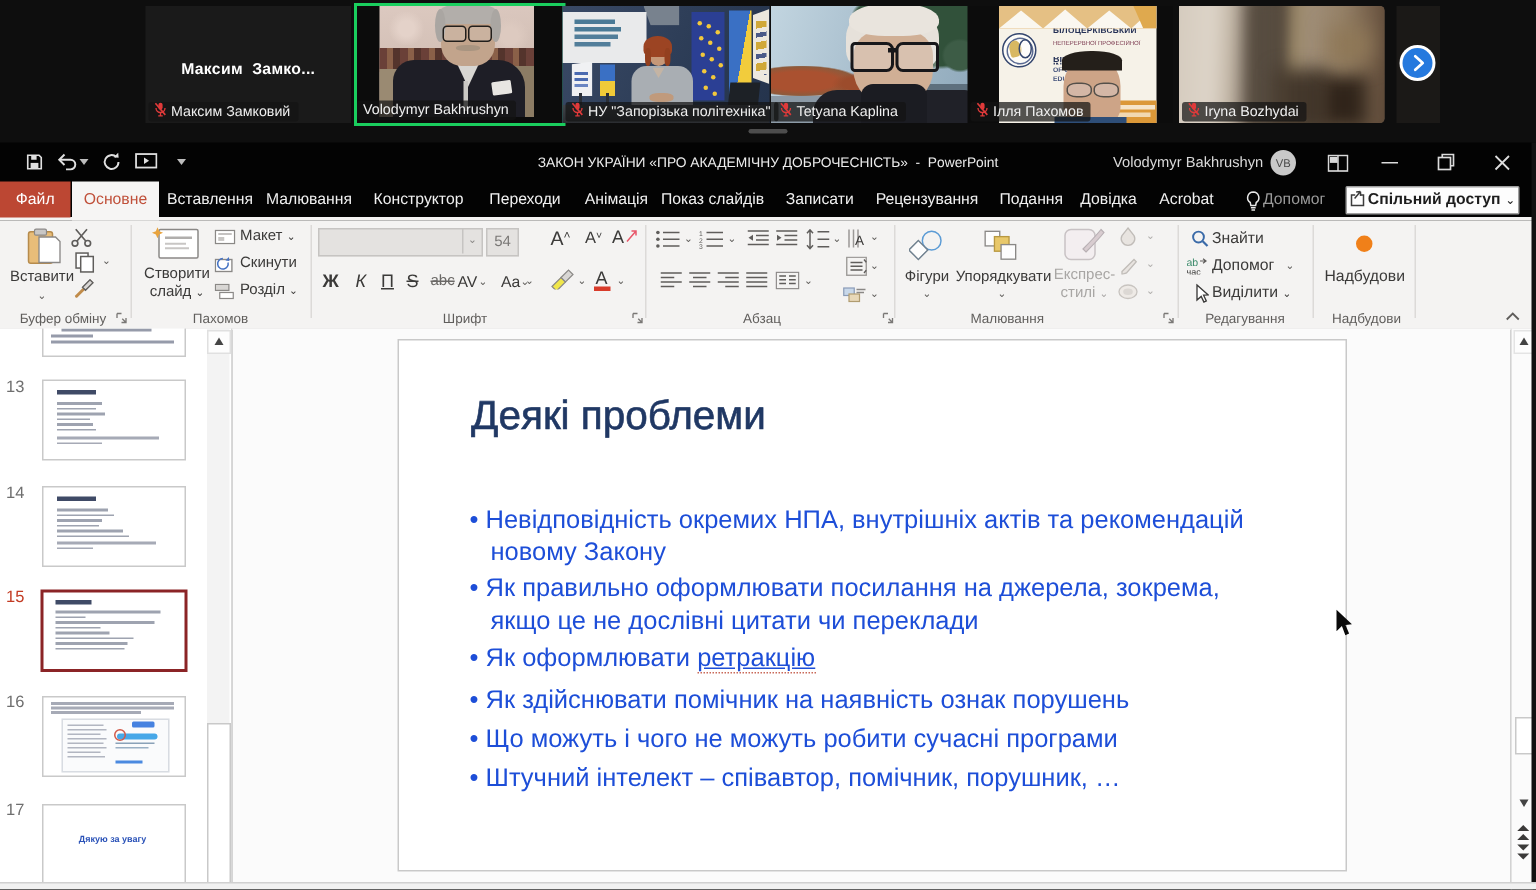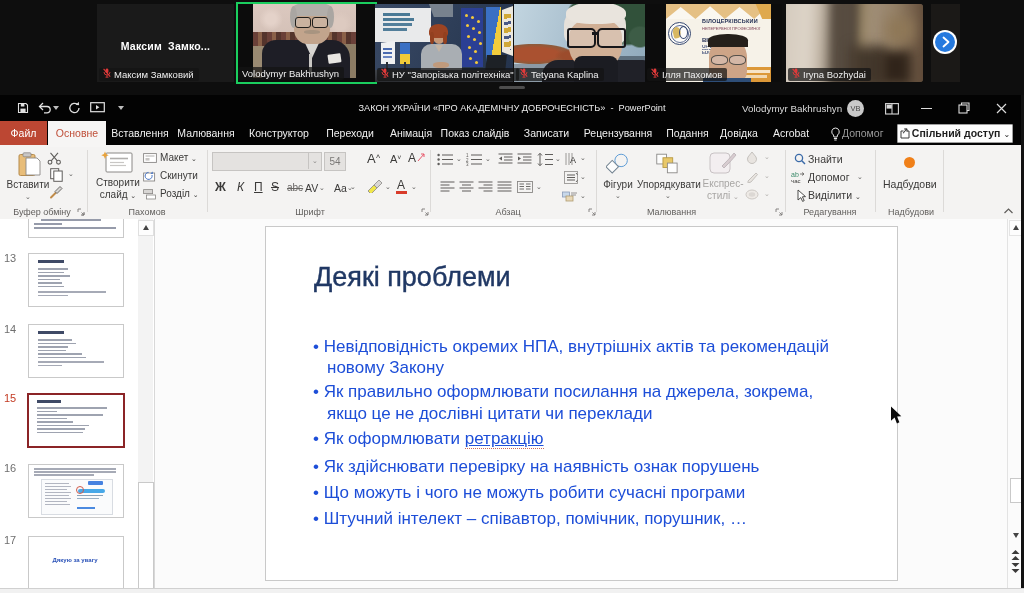--- a/index.html
+++ b/index.html
@@ -565,21 +565,21 @@
     <div class="abs" style="left:142.5px;top:6px;width:0;height:0;border-left:3.5px solid transparent;border-right:3.5px solid transparent;border-bottom:5px solid #444;"></div>
     <div class="abs" style="left:138px;top:263px;width:14px;height:106px;background:#fff;border:1px solid #c9c9c9;"></div>
   </div>
   <div id="canvas">
     <div id="slide">
       <div id="stitle">Деякі проблеми</div>
       <div id="sbullets">
         <p>• Невідповідність окремих НПА, внутрішніх актів та рекомендацій новому Закону</p>
         <p style="margin-top:2.3px">• Як правильно оформлювати посилання на джерела, зокрема, якщо це не дослівні цитати чи переклади</p>
         <p style="margin-top:3.0px">• Як оформлювати <span style="text-decoration:underline;border-bottom:1px dotted #c96a5a;">ретракцію</span></p>
-        <p style="margin-top:6.8px">• Як здійснювати перевірку на наявність ознак порушень</p>
+        <p style="margin-top:6.8px">• Як здійснювати помічник на наявність ознак порушень</p>
         <p style="margin-top:3.7px">• Що можуть і чого не можуть робити сучасні програми</p>
         <p style="margin-top:5.0px">• Штучний інтелект – співавтор, помічник, порушник, …</p>
       </div>
     </div>
     <svg class="abs" style="left:735px;top:187px;" width="12" height="19" viewBox="0 0 12 19">
         <path d="M1 0.5 L1 14.8 L4.6 11.4 L6.9 17.5 L9.4 16.3 L7 10.6 L11.3 10.2 Z" fill="#0a0a0a"></path>
       </svg>
   </div>
   <div id="vscroll">
     <div class="abs" style="left:1px;top:1px;width:14px;height:14px;background:#fdfdfd;border:1px solid #e4e4e4;"></div>

